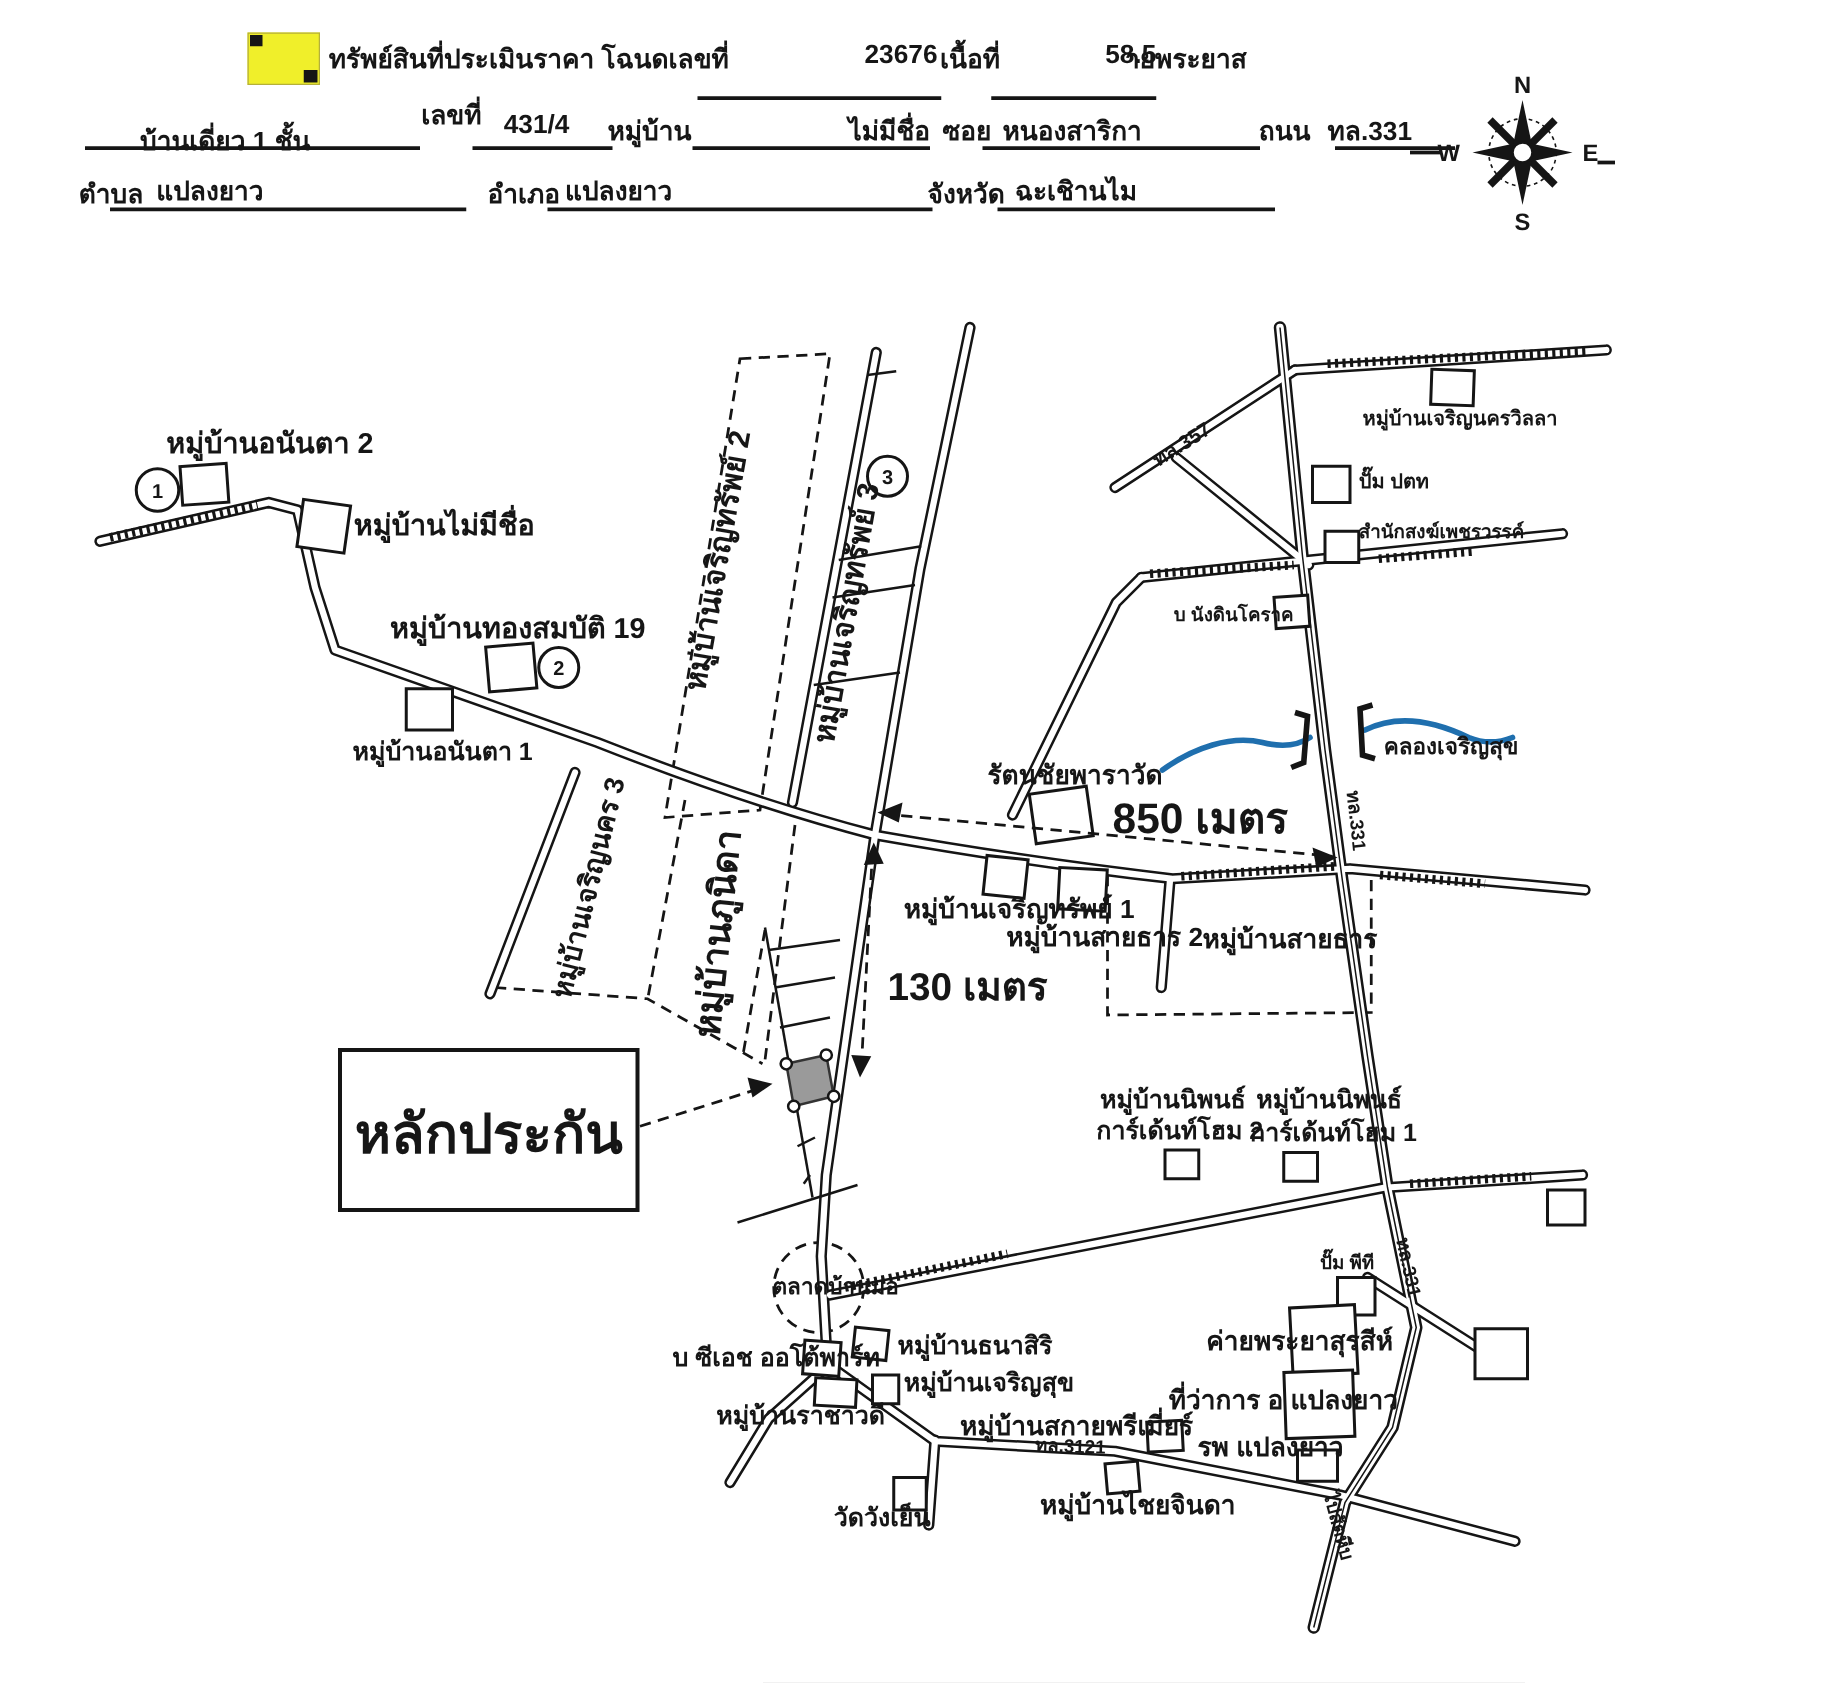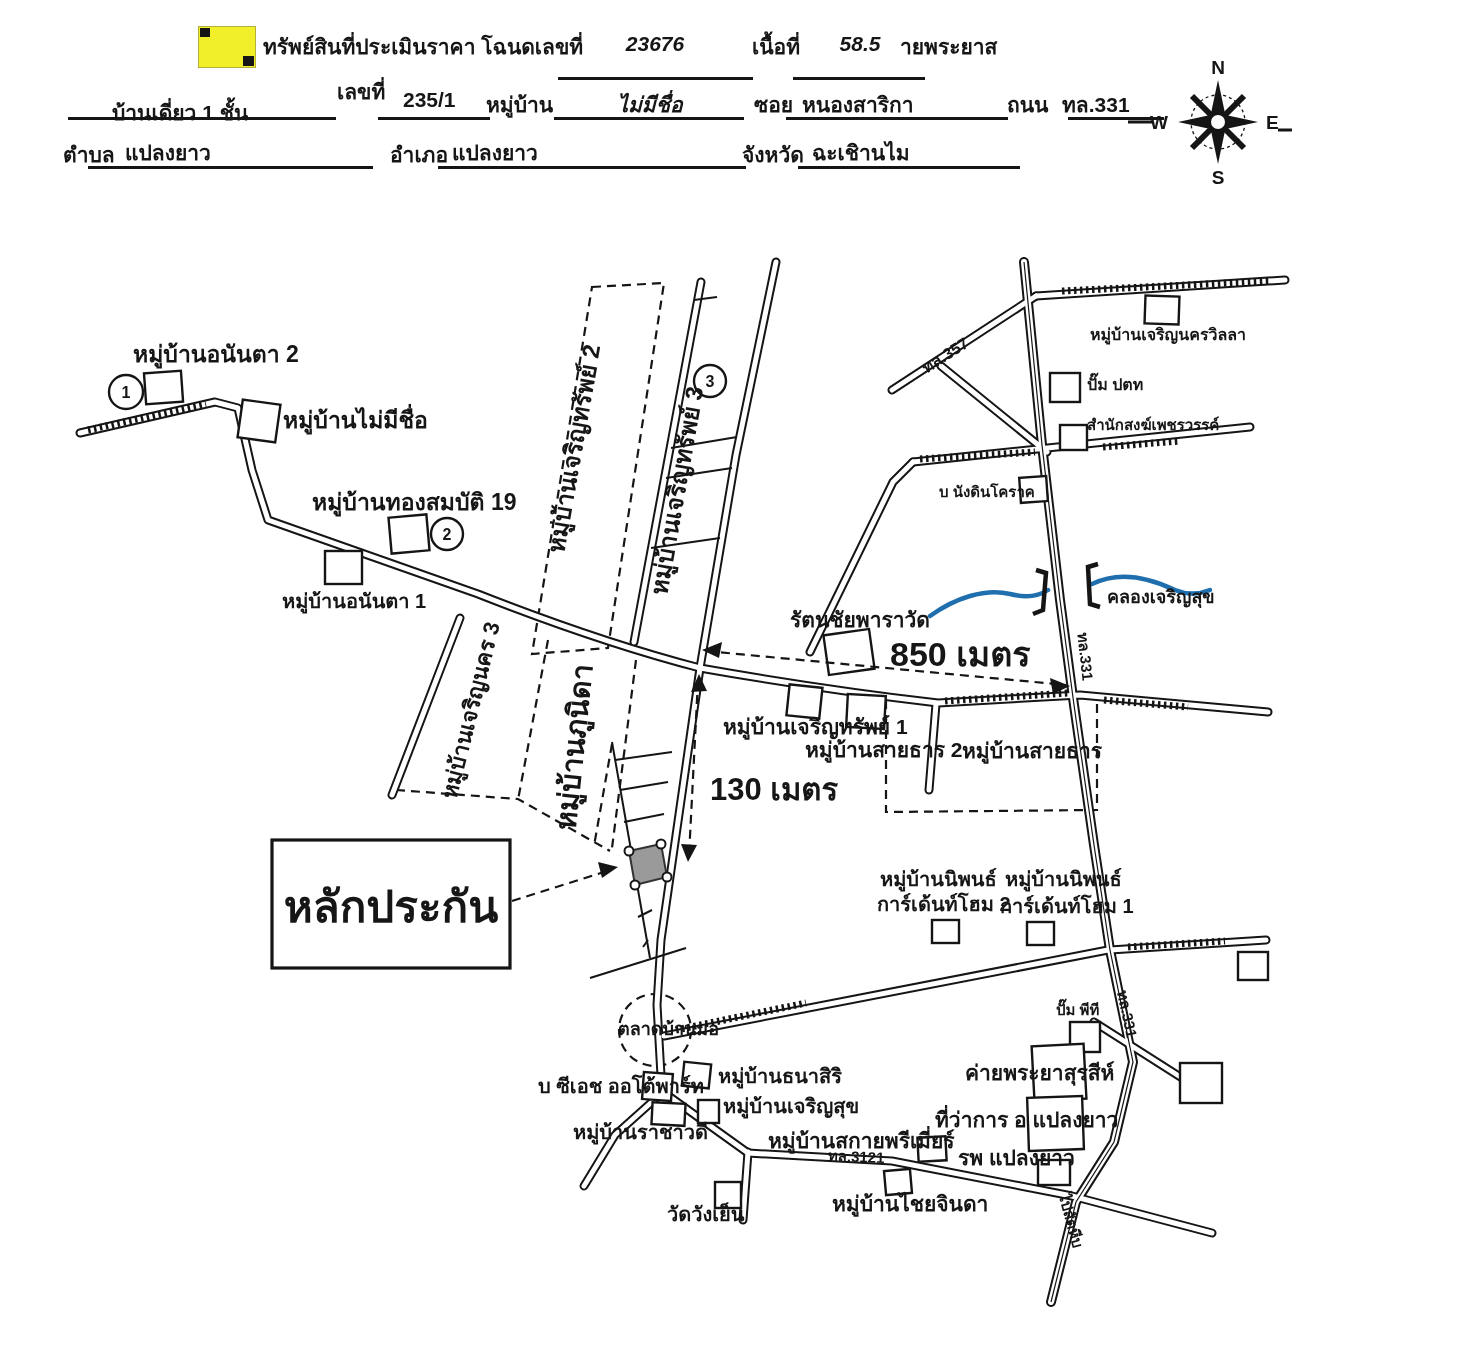--- a/index.html
+++ b/index.html
@@ -1,20 +1,20 @@
 <!DOCTYPE html>
 <html><head>
 <meta charset="utf-8">
 <style>
   html,body{margin:0;padding:0;background:#e8e8e8;}
   .page{position:relative;width:1473px;height:1346px;background:#fff;overflow:hidden;
         font-family:"Liberation Sans","DejaVu Sans",sans-serif;color:#161616;padding-left:12px;}
   .hdr{position:absolute;left:0;top:0;width:1473px;height:200px;}
   .hdr .t{position:absolute;font-size:21px;font-weight:700;white-space:nowrap;}
-  .hdr .ctr{text-align:center;font-style:italic;}
+  .hdr .ctr{text-align:right;}
   .ul{position:absolute;height:2.5px;background:#151515;}
   .swatch{position:absolute;left:198px;top:26px;width:56px;height:40px;background:#f0ef2a;border:1px solid #b5b03a;}
   .swatch .c1{position:absolute;left:1px;top:1px;width:10px;height:9px;background:#151515;}
   .swatch .c2{position:absolute;right:1px;bottom:1px;width:11px;height:10px;background:#151515;}
   svg{position:absolute;left:0;top:0;}
   svg text{font-family:"Liberation Sans","DejaVu Sans",sans-serif;fill:#161616;font-weight:600;}
   .casing{stroke:#151515;stroke-width:9;fill:none;stroke-linejoin:round;stroke-linecap:round;}
   .inner{stroke:#ffffff;stroke-width:5;fill:none;stroke-linejoin:round;stroke-linecap:round;}
   .hatch{stroke:#151515;stroke-width:7;fill:none;stroke-dasharray:2.5 3.5;}
   .dash{stroke:#151515;stroke-width:2.2;fill:none;stroke-dasharray:9 6;}
@@ -37,21 +37,21 @@
     <span class="t" style="left:263px;top:30px">ทรัพย์สินที่ประเมินราคา โฉนดเลขที่</span>
     <span class="t ctr" style="left:560px;top:32px;width:190px">23676</span>
     <span class="t" style="left:752px;top:30px">เนื้อที่</span>
     <span class="t ctr" style="left:795px;top:32px;width:130px">58.5</span>
     <span class="t" style="left:900px;top:30px">ายพระยาส</span>
     <div class="ul" style="left:558px;top:77px;width:195px"></div>
     <div class="ul" style="left:793px;top:77px;width:132px"></div>
 
     <span class="t" style="left:112px;top:96px">บ้านเดี่ยว 1 ชั้น</span>
     <span class="t" style="left:337px;top:75px">เลขที่</span>
-    <span class="t" style="left:403px;top:88px">235/1</span>
+    <span class="t" style="left:403px;top:88px">431/4</span>
     <span class="t" style="left:486px;top:88px">หมู่บ้าน</span>
     <span class="t ctr" style="left:556px;top:88px;width:188px">ไม่มีชื่อ</span>
     <span class="t" style="left:754px;top:88px">ซอย</span>
     <span class="t" style="left:802px;top:88px">หนองสาริกา</span>
     <span class="t" style="left:1007px;top:88px">ถนน</span>
     <span class="t" style="left:1062px;top:88px">ทล.331</span>
     <div class="ul" style="left:68px;top:117px;width:268px"></div>
     <div class="ul" style="left:378px;top:117px;width:112px"></div>
     <div class="ul" style="left:554px;top:117px;width:190px"></div>
     <div class="ul" style="left:786px;top:117px;width:222px"></div>

